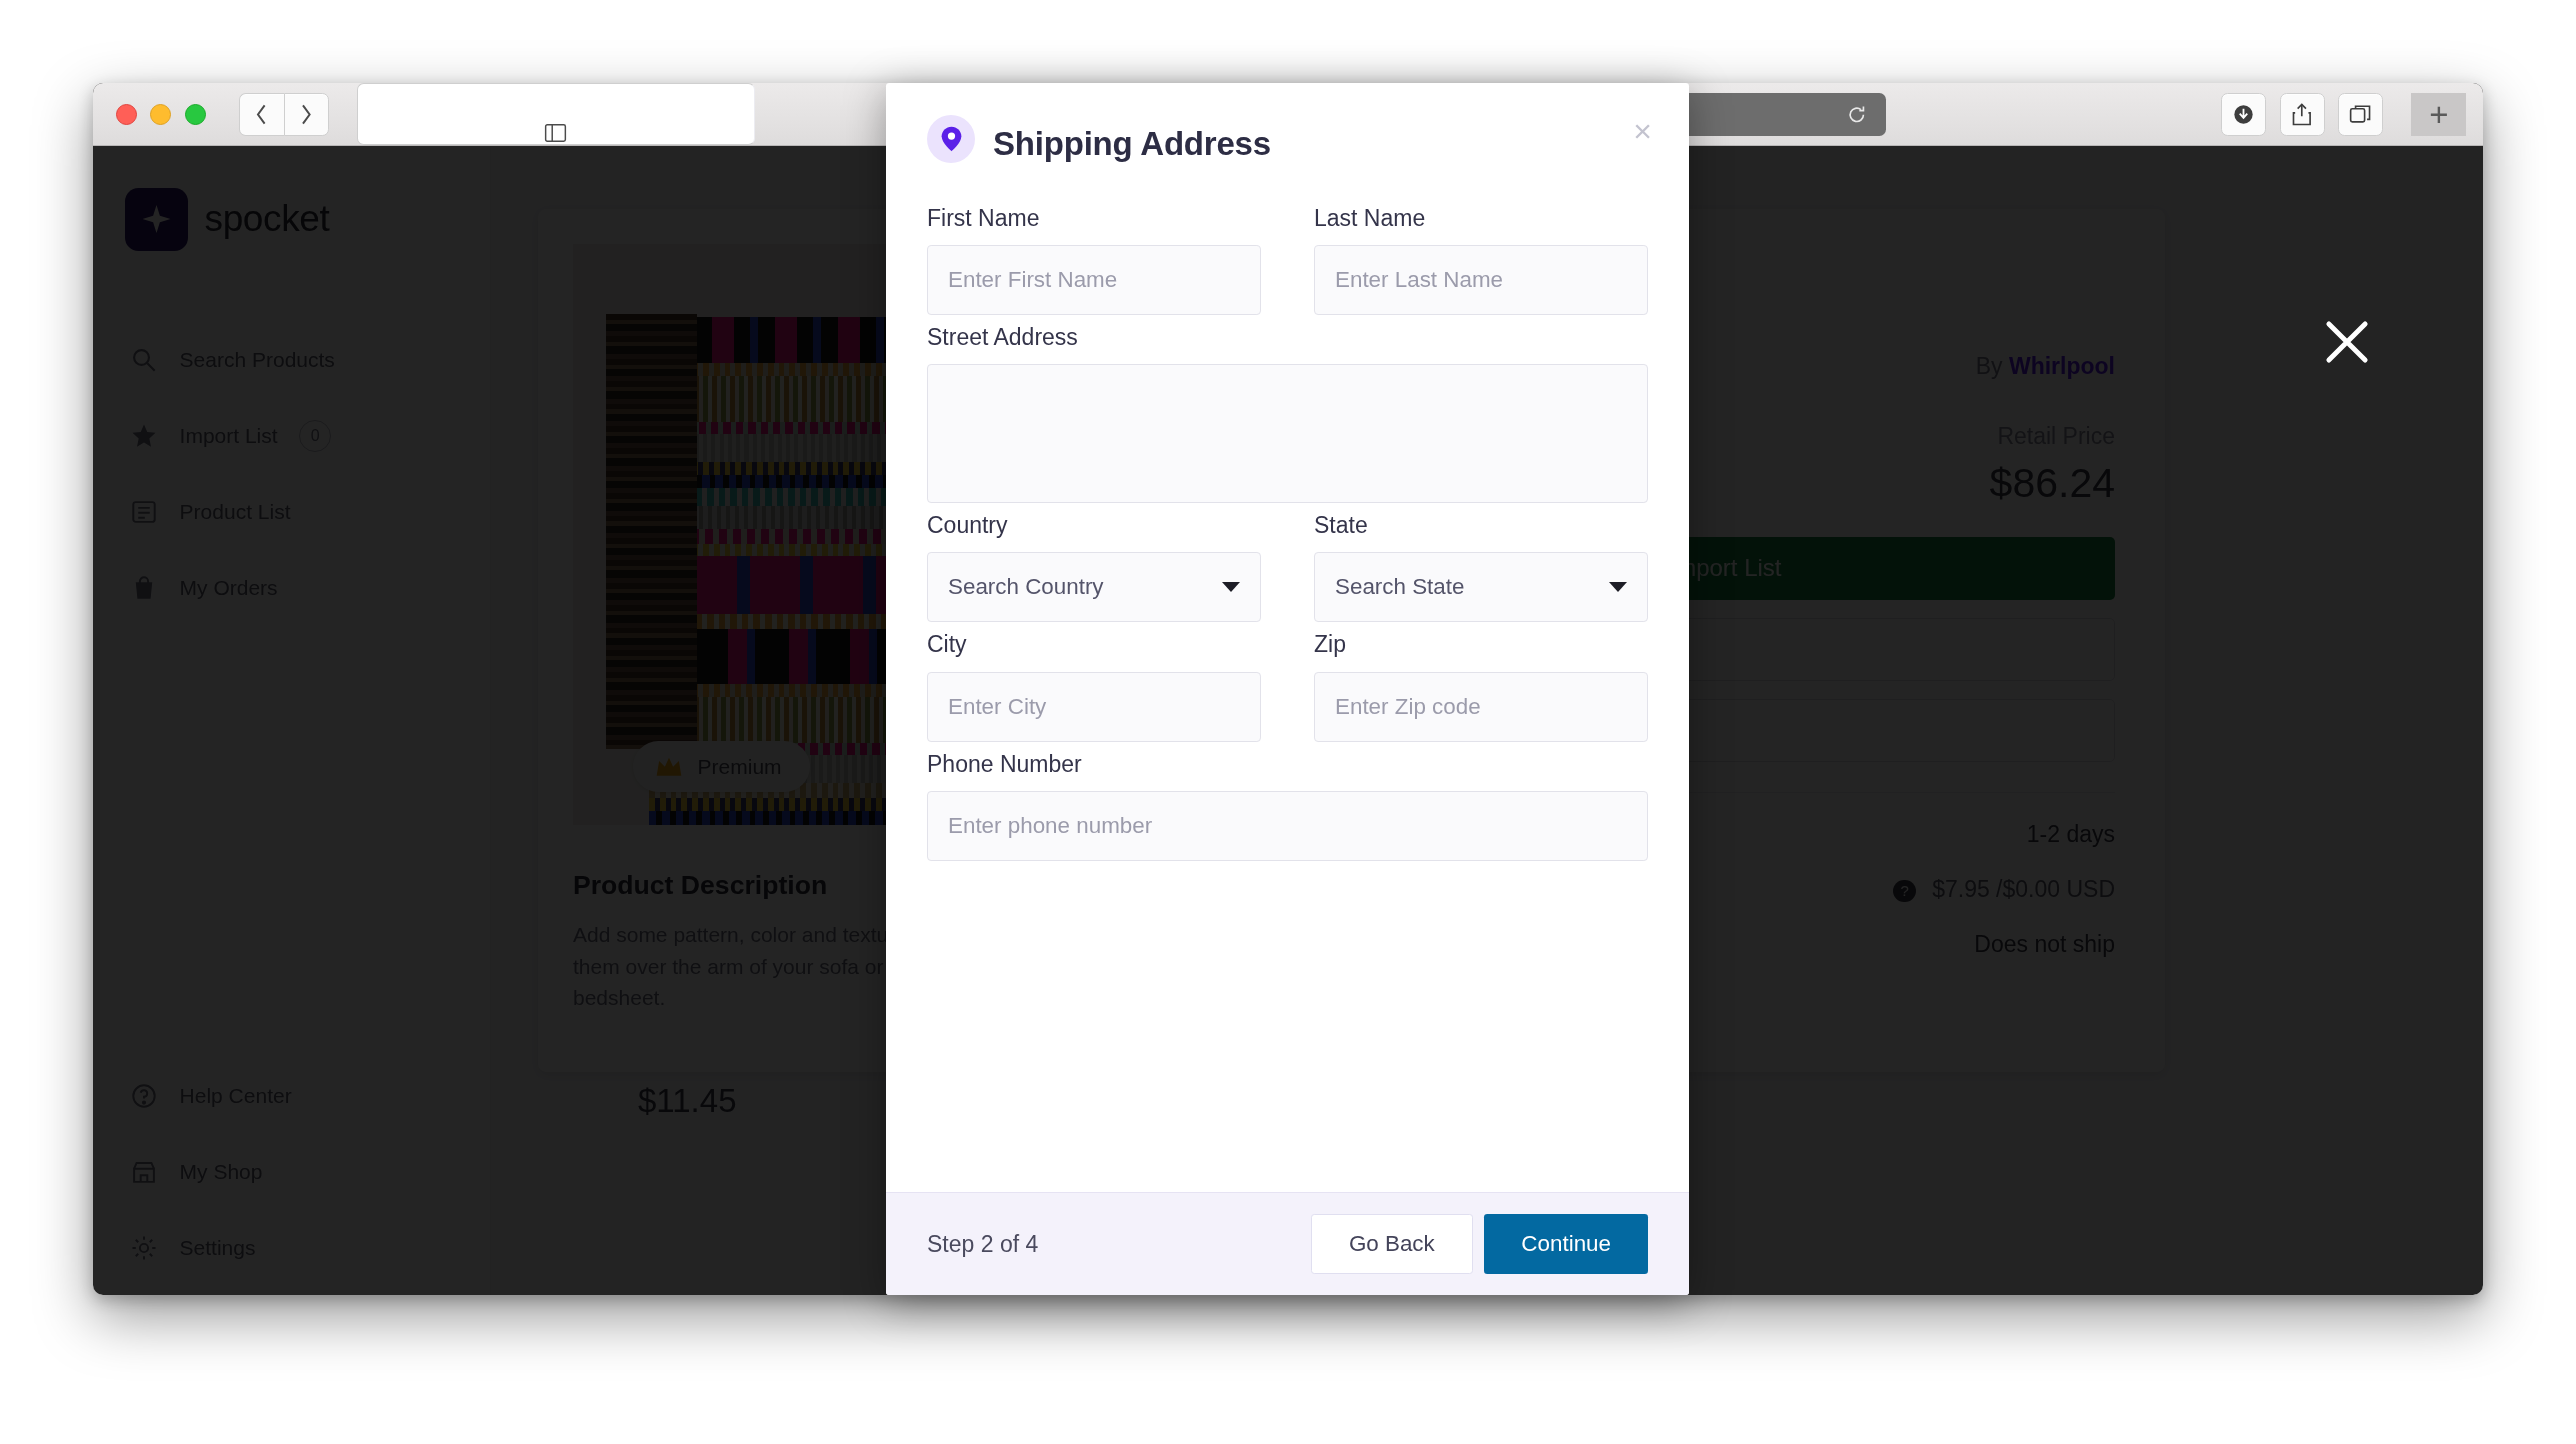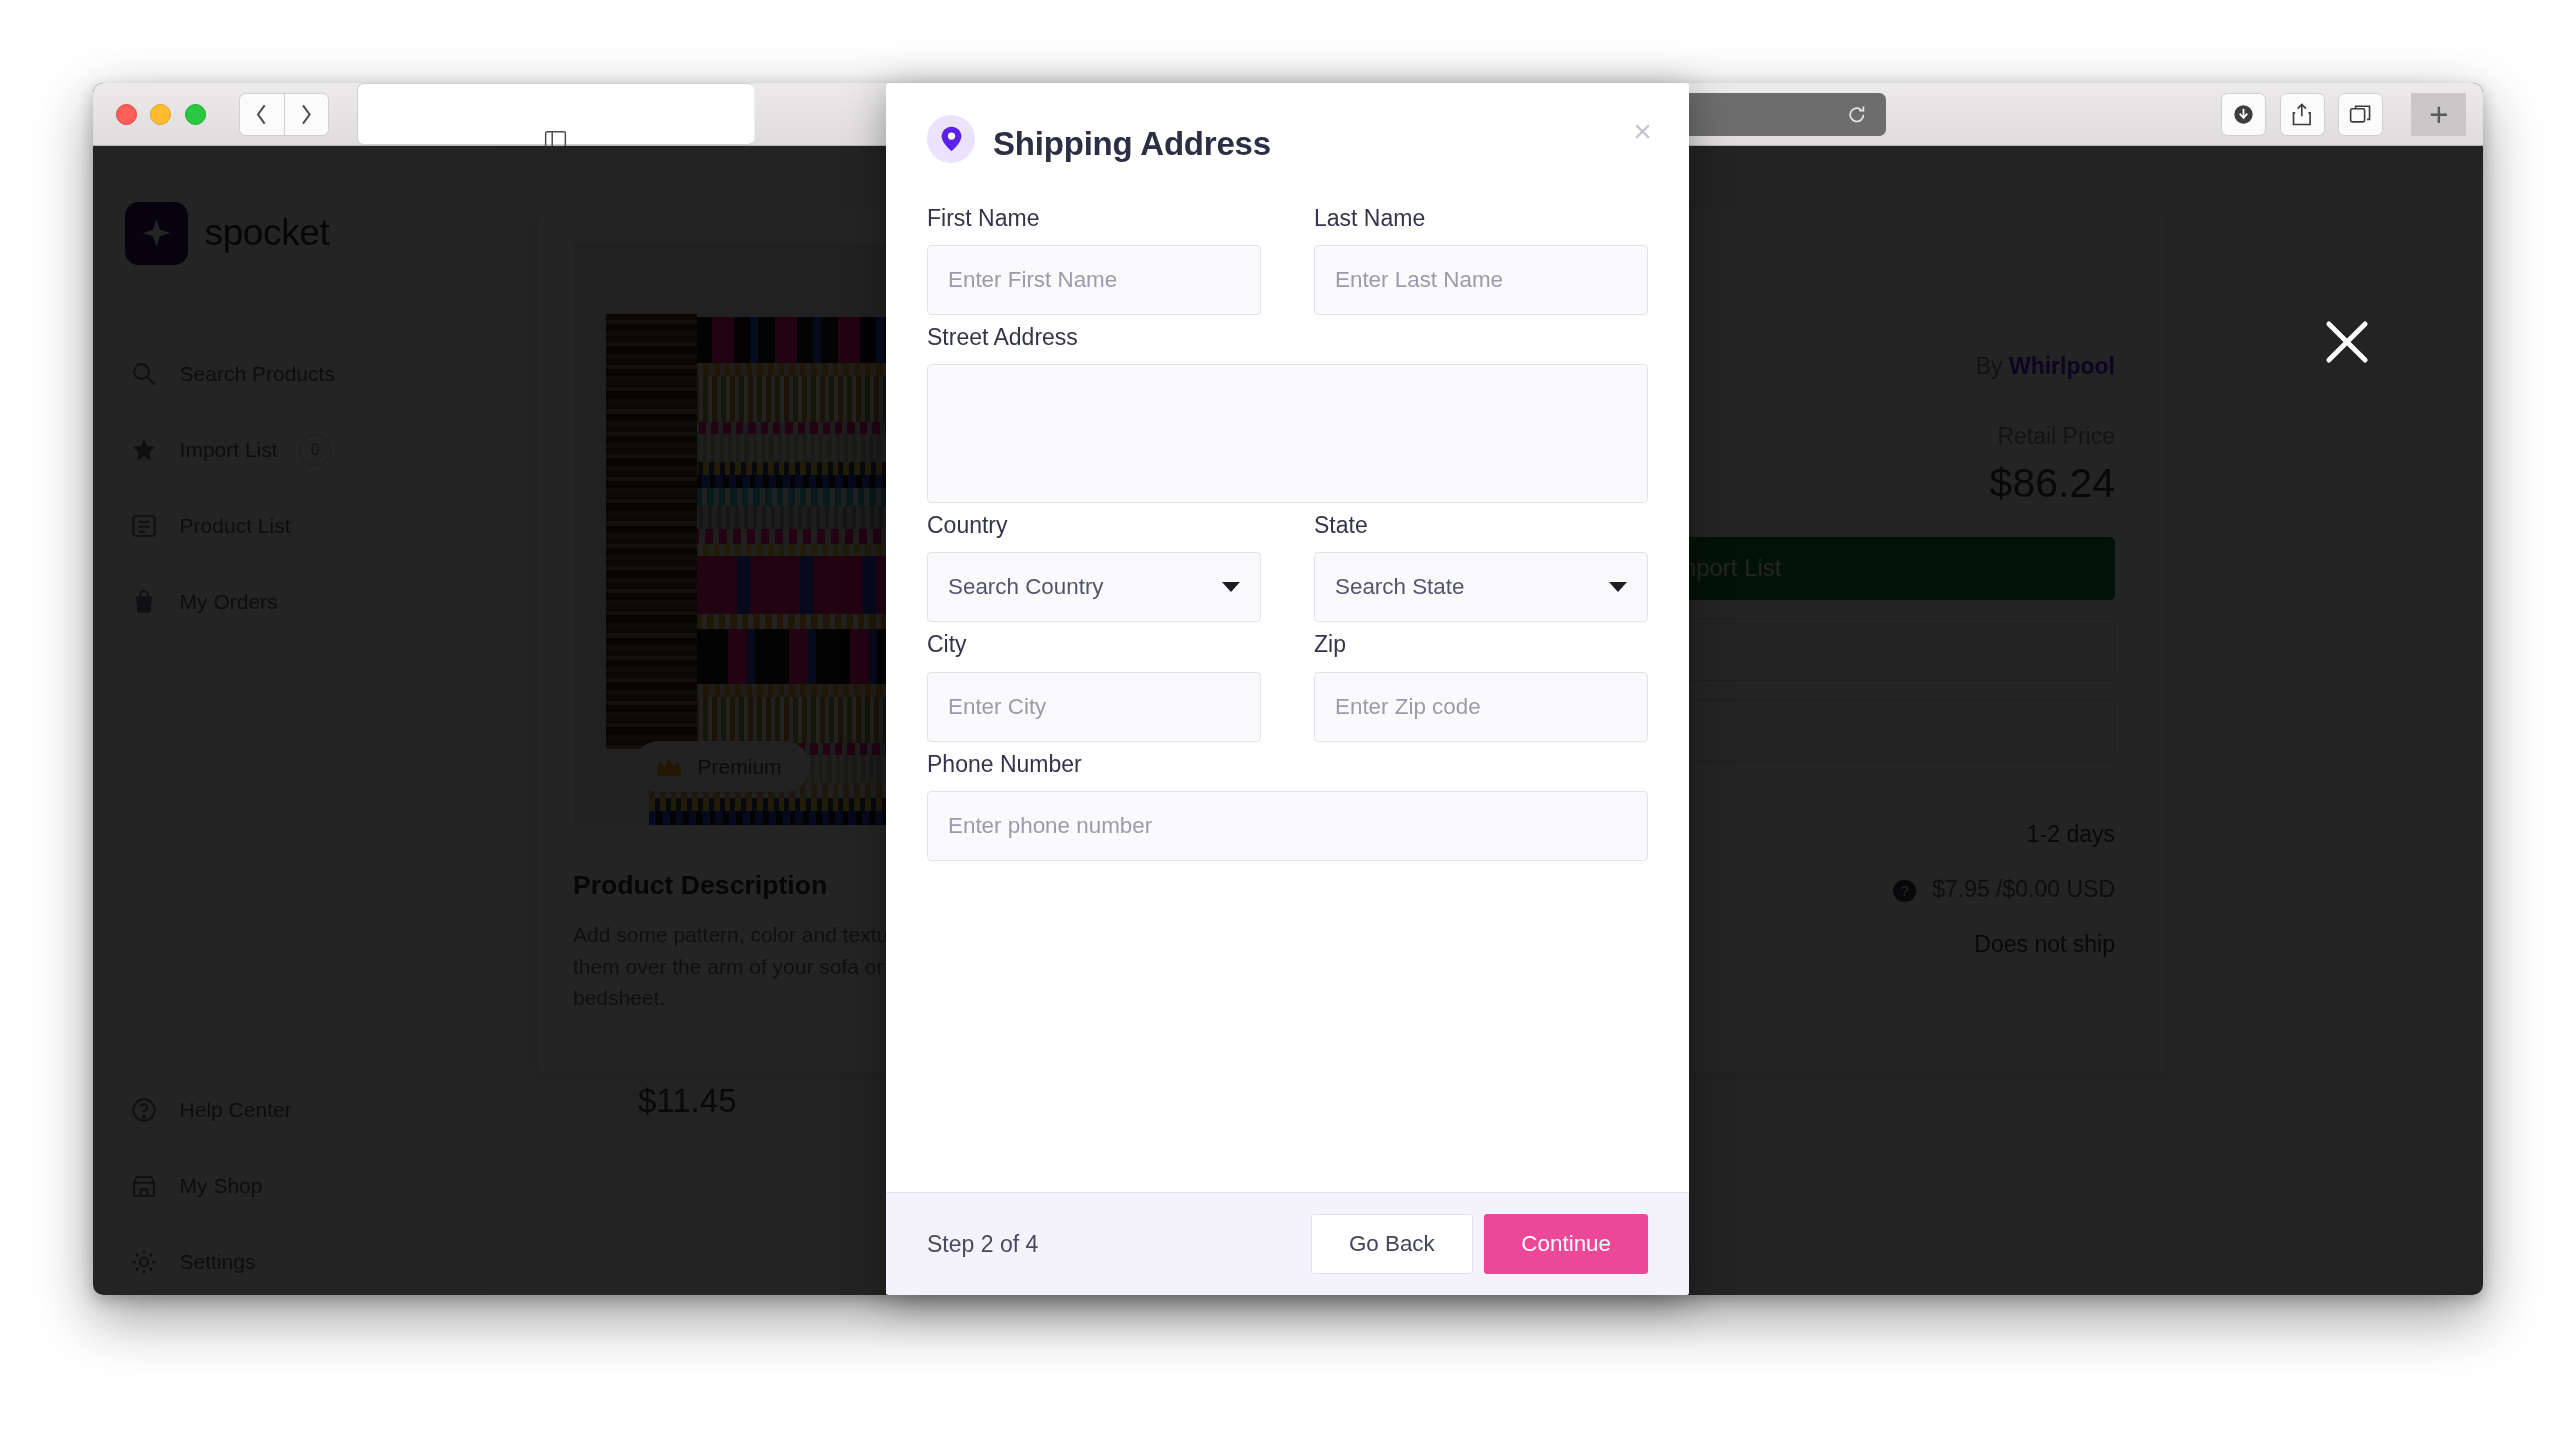--- a/index.html
+++ b/index.html
@@ -86,21 +86,21 @@
     position: relative;
     width: 2390px; height: 1149px;
     background: #ffffff;
     overflow: hidden;
   }
   .app-shell { position: absolute; inset: 0; display: flex; background: #fff; }
 
   .sidebar {
     width: 398px; height: 100%;
     background: #ffffff;
-    padding-top: 52px;
+    padding-top: 38px;
     border-right: 0.8px solid #ececf1;
     flex: 0 0 398px;
   }
   .brand { display: flex; align-items: center; gap: 16.6px; padding: 0 0 0 32px; height: 70px; }
   .brand-mark {
     width: 63px; height: 63px; border-radius: 13.3px;
     background: #2d1b69;
     display: flex; align-items: center; justify-content: center;
   }
   .brand-mark .spark { width: 28px; height: 28px; background: #fff;
@@ -268,21 +268,21 @@
   .step-text { font-size: 23px; color: #4a4a5e; }
   .foot-btns { display: flex; gap: 11.6px; }
   .btn-back {
     height: 60px; padding: 0 37px;
     background: #fff; border: 0.8px solid #e0dff0; border-radius: 3.3px;
     display: flex; align-items: center; justify-content: center;
     font-size: 22.4px; color: #44445a;
   }
   .btn-continue {
     height: 60px; padding: 0 37px;
-    background: #ec4899; border: none; border-radius: 3.3px;
+    background: #0369a1; border: none; border-radius: 3.3px;
     display: flex; align-items: center; justify-content: flex-end;
     font-size: 22.4px; color: #ffffff;
   }
 </style>
 </head>
 <body>
 
 <div id="root">
 
   <div class="browser-window">

